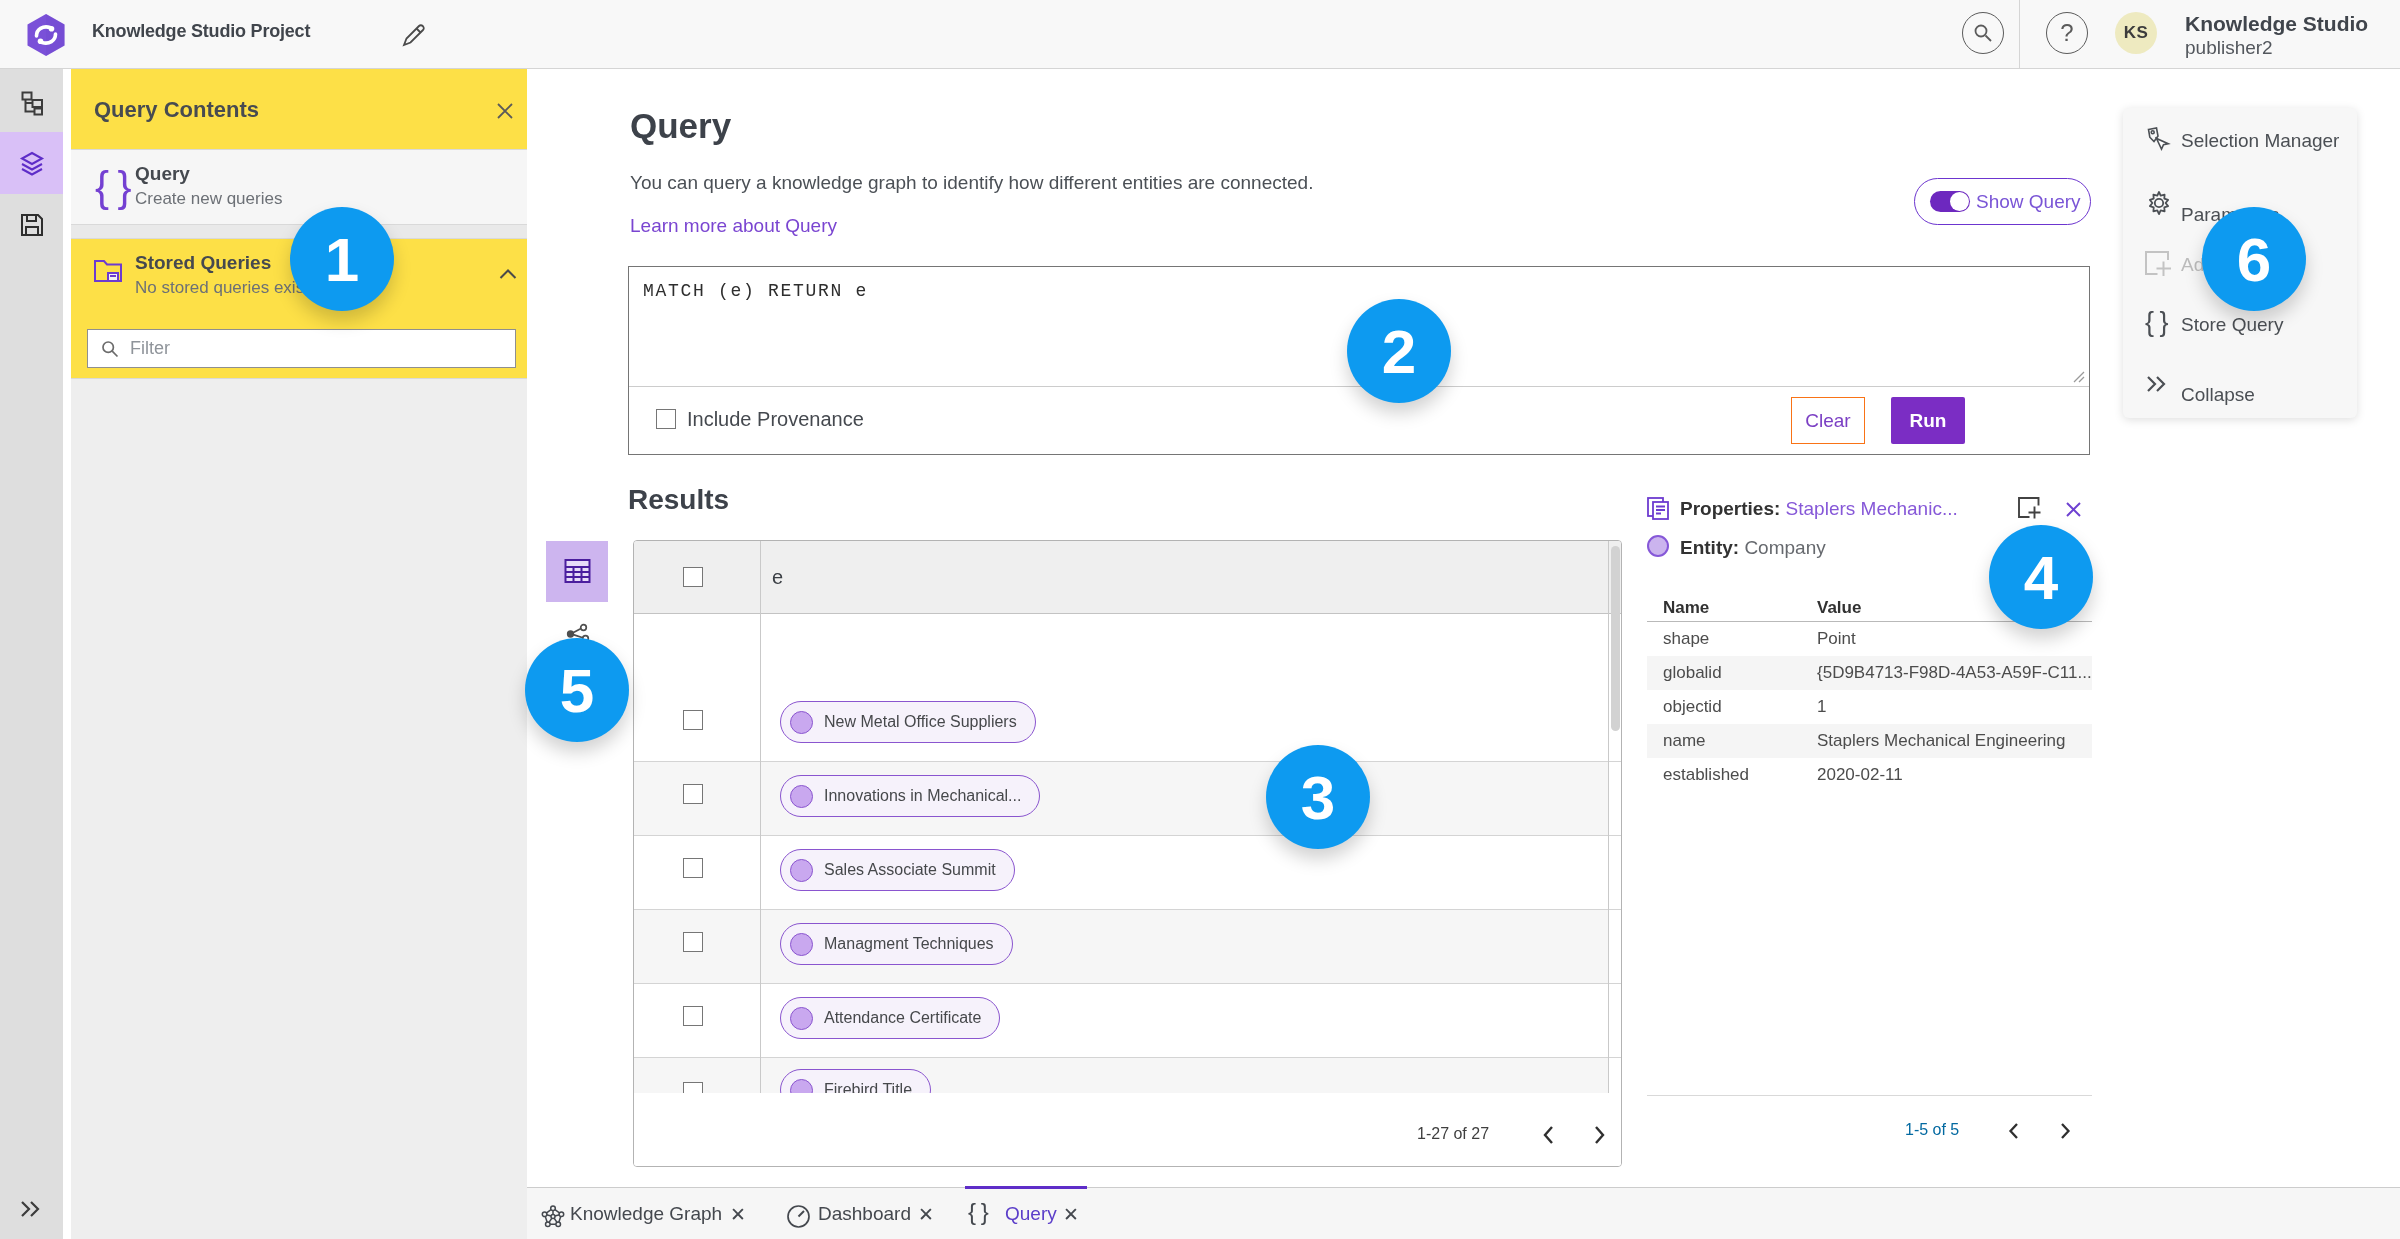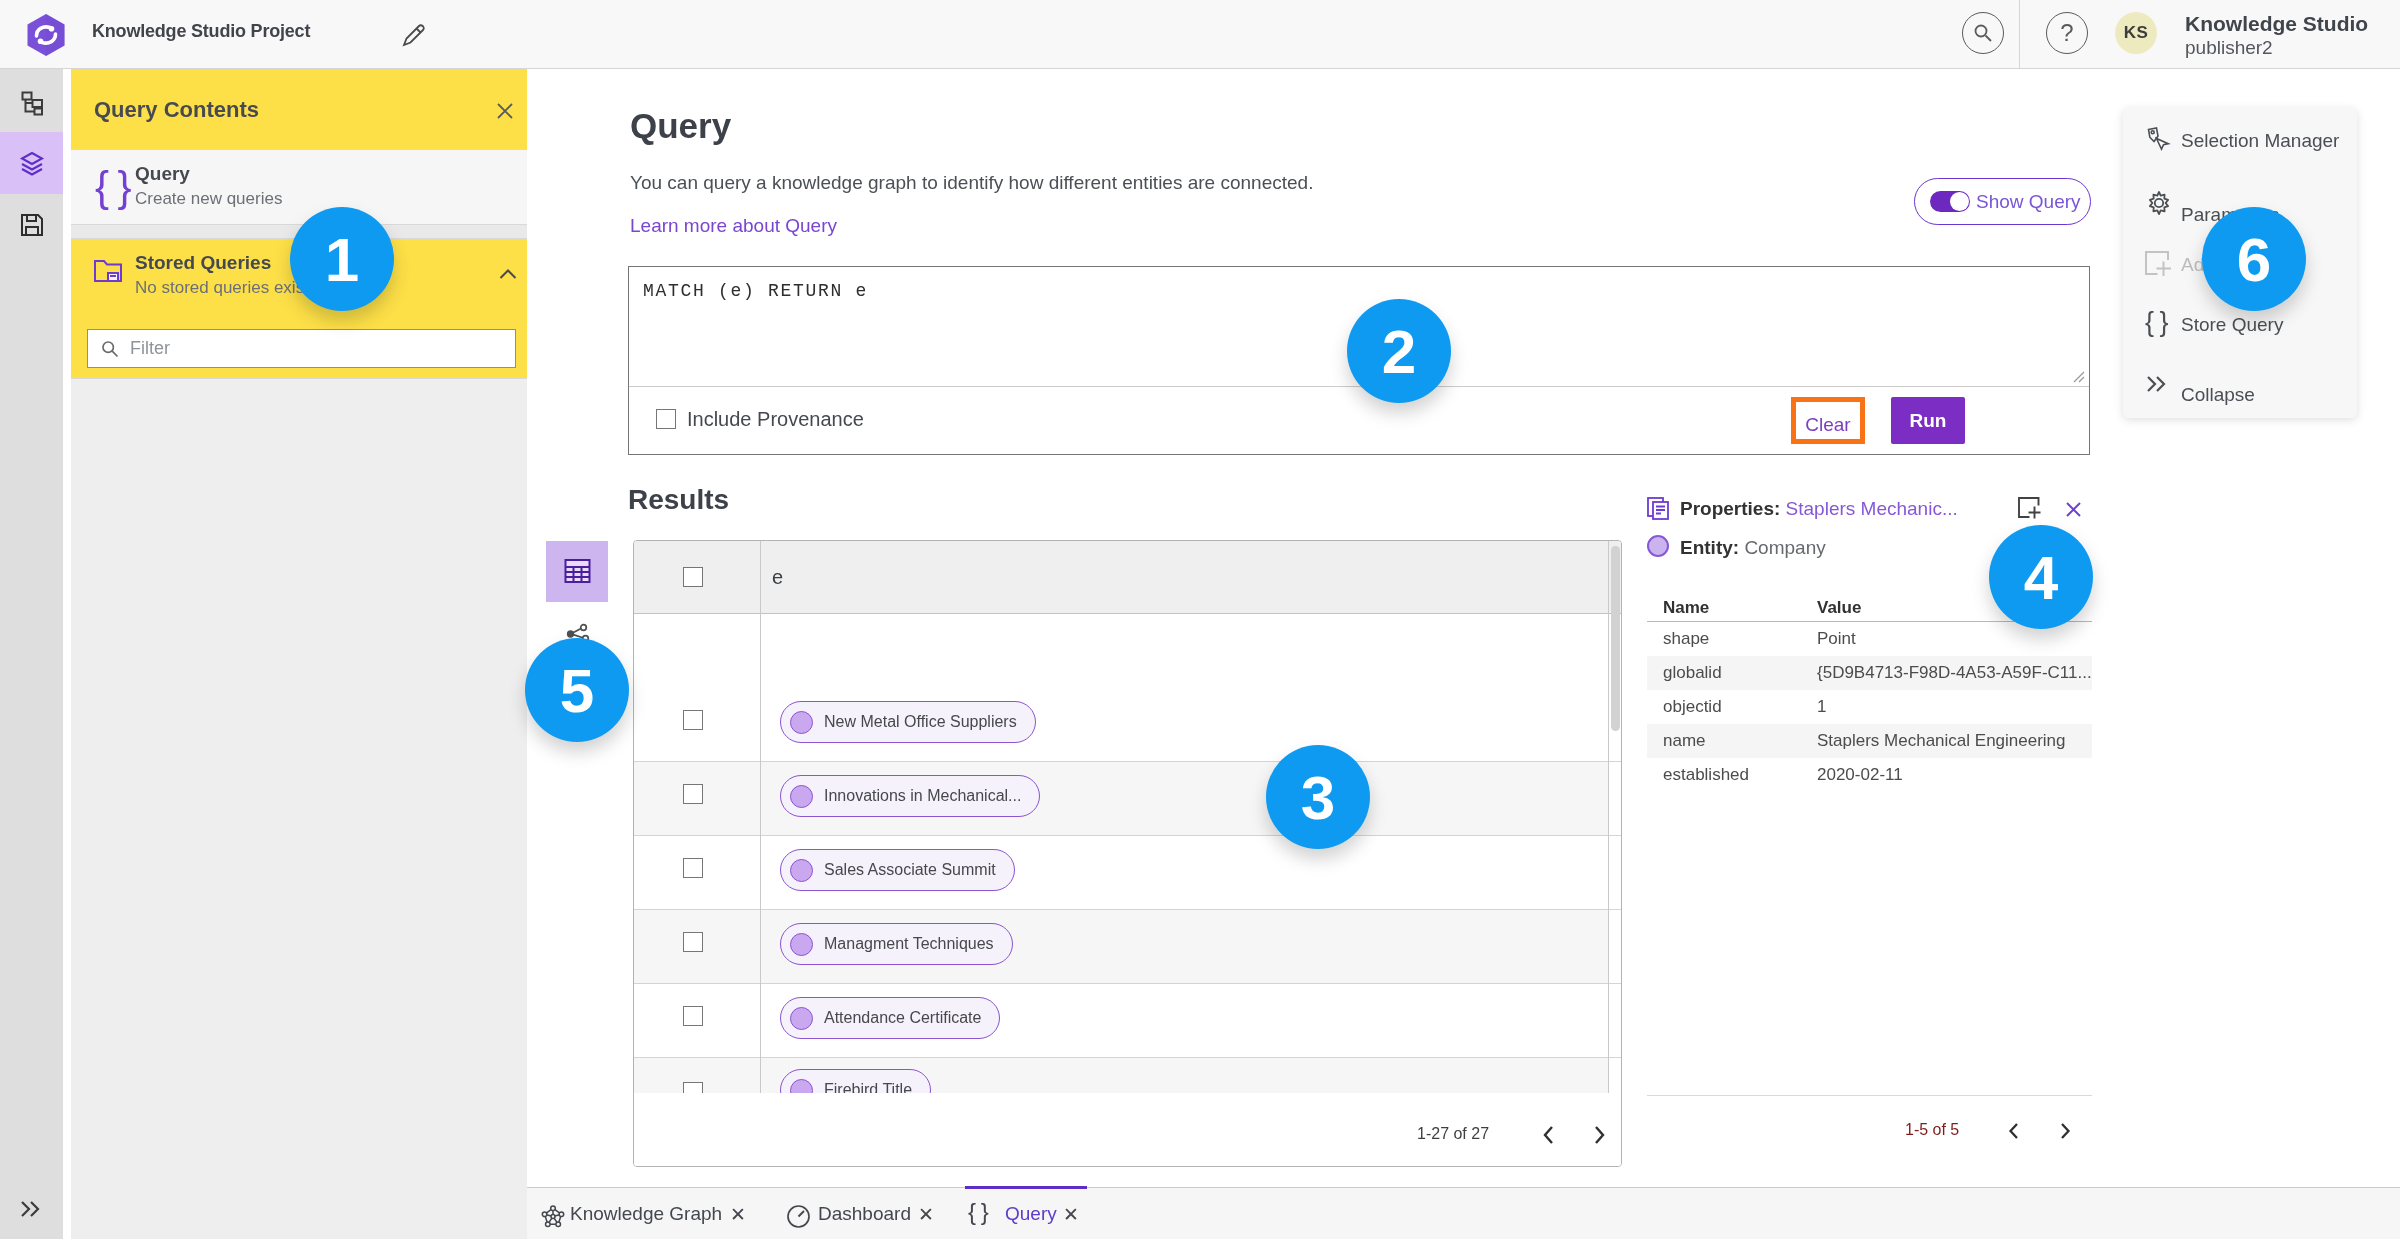--- a/index.html
+++ b/index.html
@@ -41,21 +41,21 @@
   #showquery { position:absolute; left:1387px; top:109px; width:177px; height:47px; border:1.5px solid #6c35cf; border-radius:24px; }
   #showquery .track { position:absolute; left:15px; top:12px; width:40px; height:21px; background:#6d28bf; border-radius:11px; }
   #showquery .knob { position:absolute; right:1px; top:1px; width:19px; height:19px; background:#fff; border-radius:50%; }
   #showquery .txt { position:absolute; left:61px; top:12px; font-size:19px; color:#7a55d6; white-space:nowrap; }
 
   #qpanel { position:absolute; left:101px; top:197px; width:1462px; height:189px; border:1px solid #757575; background:#fff; }
   #qpanel .code { position:absolute; left:14px; top:14px; font-family:"Liberation Mono", monospace; font-size:18px; color:#2e2e2e; letter-spacing:1.7px; }
   #qpanel .tdiv { position:absolute; left:0; top:119px; width:100%; height:1px; background:#cccccc; }
   #qpanel .cb { position:absolute; left:27px; top:142px; width:20px; height:20px; border:1px solid #767676; background:#fff; }
   #qpanel .cbl { position:absolute; left:58px; top:141px; font-size:20px; color:#45494f; }
-  .btn-clear { position:absolute; left:1162px; top:130px; width:74px; height:47px; border:5px solid #f97316; color:#7b3fc4; font-size:19px; text-align:center; line-height:45px; background:#fff; }
+  .btn-clear { position:absolute; left:1162px; top:130px; width:74px; height:47px; border:1px solid #f97316; color:#7b3fc4; font-size:19px; text-align:center; line-height:45px; background:#fff; }
   .btn-run { position:absolute; left:1262px; top:130px; width:74px; height:47px; background:#7b2dc4; color:#fff; font-size:19px; font-weight:700; text-align:center; line-height:47px; border-radius:2px; }
 
   h2.r { position:absolute; left:101px; top:415px; font-size:28px; font-weight:700; color:#3d424a; }
 
   #tblbtn { position:absolute; left:19px; top:472px; width:62px; height:61px; background:#cdb5ef; }
   #shareic { position:absolute; left:39px; top:553px; }
 
   
   #rtable { position:absolute; left:106px; top:471px; width:989px; height:627px; border:1px solid #b3b3b3; border-radius:4px; background:#fff; overflow:hidden; }
   #rtable .thead { position:absolute; left:0; top:0; width:100%; height:73px; background:#efefef; border-bottom:1px solid #c3c3c3; }
@@ -336,21 +336,21 @@
   <div class="prow" style="top:655px; background:#f5f5f5;">
       <div class="n">name</div>
       <div class="v">Staplers Mechanical Engineering</div>
     </div>
   <div class="prow" style="top:689px; background:#fff;">
       <div class="n">established</div>
       <div class="v">2020-02-11</div>
     </div>
 
   <div class="divider" style="left:1120px; top:1026px; width:445px;"></div>
-  <div class="abs" style="left:1378px; top:1052px; font-size:16px; color:#7f1d1d;">1-5 of 5</div>
+  <div class="abs" style="left:1378px; top:1052px; font-size:16px; color:#0369a1;">1-5 of 5</div>
   <svg class="abs" style="left:1480px; top:1052px;" width="13" height="20" viewBox="0 0 13 20" fill="none" stroke="#2f2f2f" stroke-width="2.3">
       <path d="M10 3 L3.5 10 L10 17"></path>
     </svg>
   <svg class="abs" style="left:1532px; top:1052px;" width="13" height="20" viewBox="0 0 13 20" fill="none" stroke="#2f2f2f" stroke-width="2.3">
       <path d="M3 3 L9.5 10 L3 17"></path>
     </svg>
 </div>
 
 <div id="rmenu">
   <div class="item" style="top:18px; height:36px;">

